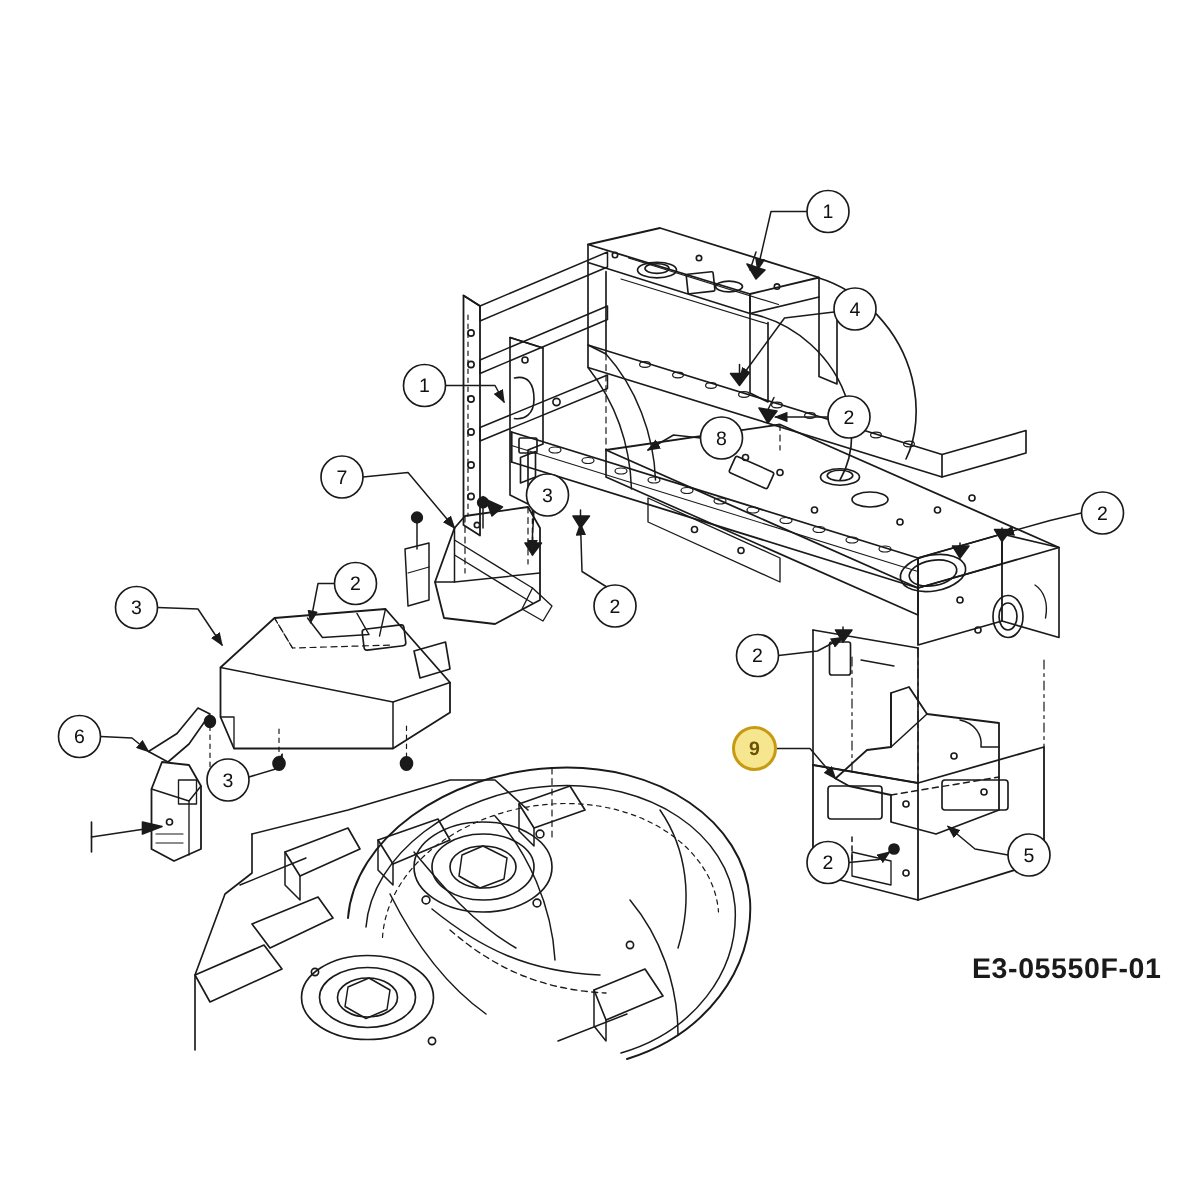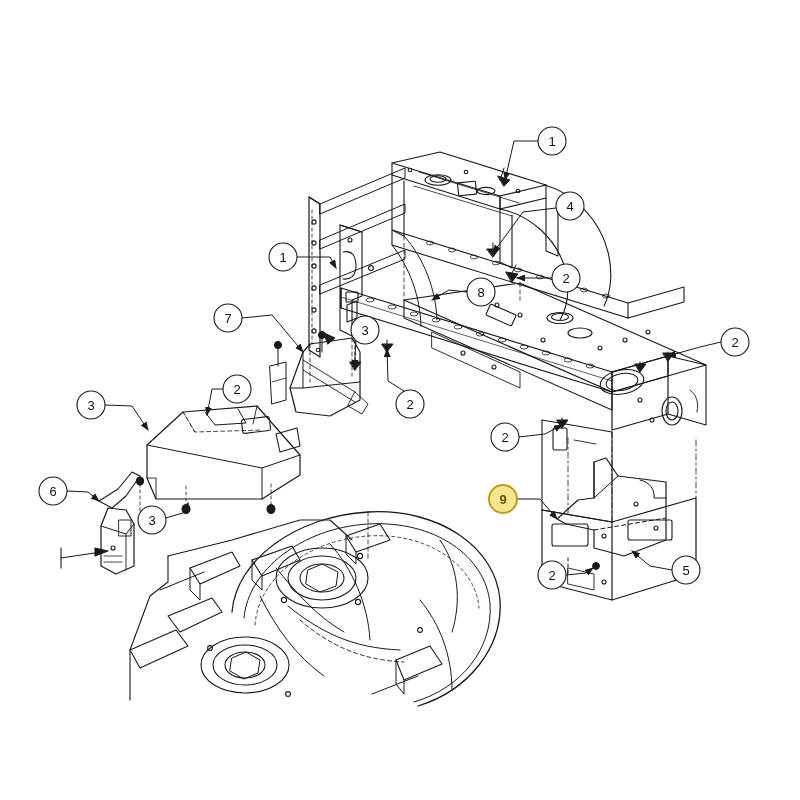--- a/index.html
+++ b/index.html
@@ -383,20 +383,21 @@
             <circle cx="552" cy="575" r="14" fill="#ffffff" stroke="#1a1a1a" stroke-width="1.1"></circle>
           </g>
           <g>
             <polyline points="672,570 650,566 632,551" fill="none" stroke="#1a1a1a" stroke-width="1" marker-end="url(#arrowhead)"></polyline>
             <circle cx="686" cy="570" r="14" fill="#ffffff" stroke="#1a1a1a" stroke-width="1.1"></circle>
           </g>
         </g>
     </g>
   </svg>
 
+  <div class="partnum" style="left:648px; top:636px;">E3-05550F-01</div>
 
   <div id="callout-text-layer">
       <div class="calloutlabel" style="left: 552px; top: 141px;">1</div>
       <div class="calloutlabel" style="left: 570px; top: 206px;">4</div>
       <div class="calloutlabel" style="left: 283px; top: 257px;">1</div>
       <div class="calloutlabel" style="left: 566px; top: 278px;">2</div>
       <div class="calloutlabel" style="left: 481px; top: 292px;">8</div>
       <div class="calloutlabel" style="left: 228px; top: 318px;">7</div>
       <div class="calloutlabel" style="left: 365px; top: 330px;">3</div>
       <div class="calloutlabel" style="left: 735px; top: 342px;">2</div>

